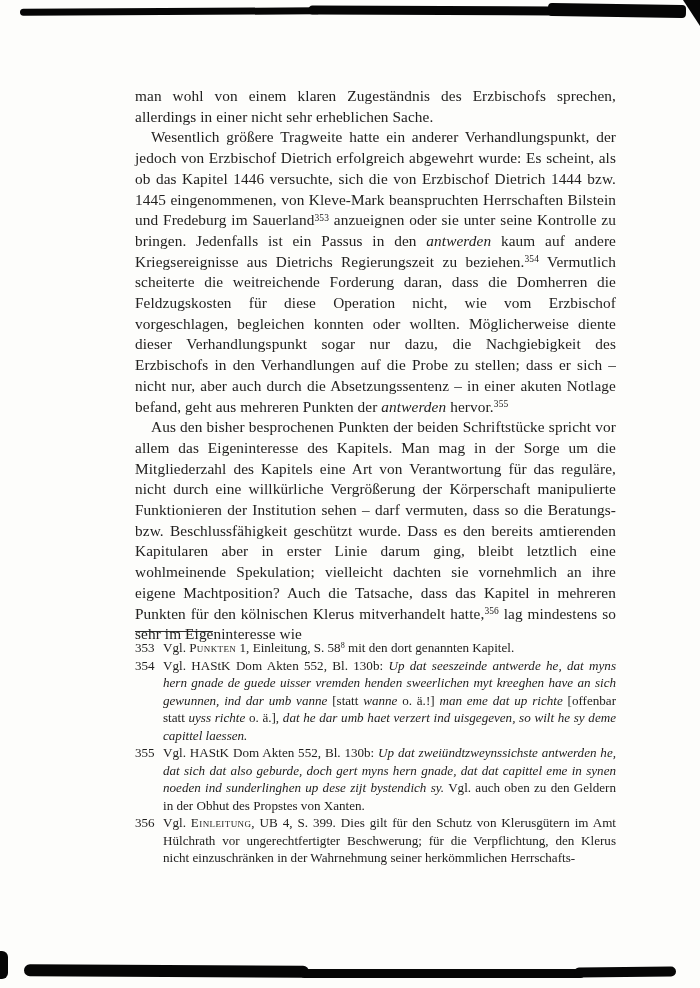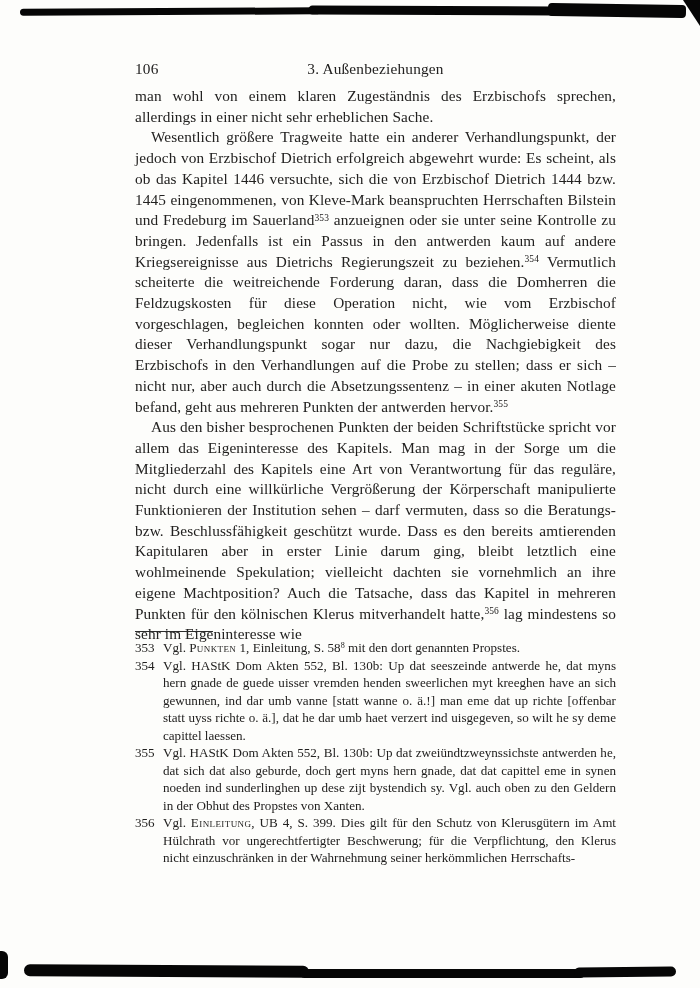--- a/index.html
+++ b/index.html
@@ -52,55 +52,51 @@
   .footnotes {
     position: absolute; top: 639px; left: 135px; width: 481px;
     font-size: 13.1px; line-height: 17.5px;
     text-align: justify;
   }
   .fn { display: flex; }
   .fn-num { flex: 0 0 28px; }
   .fn-text { flex: 1; }
 
   
-  .s-i   { }
+  .s-i   { font-style: italic; }
   .s-sc  { font-variant: small-caps; letter-spacing: 0.4px; }
   .s-sup { font-size: 0.62em; line-height: 0; position: relative; top: -0.45em; }
 </style>
 </head>
 <body>
 
 <div class="page">
 
   <div class="artifact a-top-1"></div>
   <div class="artifact a-top-2"></div>
   <div class="artifact a-top-3"></div>
   <div class="artifact a-top-corner"></div>
   <div class="artifact a-bot-1"></div>
   <div class="artifact a-bot-2"></div>
   <div class="artifact a-bot-3"></div>
   <div class="artifact a-left-nub"></div>
 
-  <header class="page-header">
-    <span class="page-num">106</span>
-    <span class="running-head">3. Außenbeziehungen</span>
-  </header>
 
   <main class="body-text">
     <p class="noindent"><span>man wohl von einem klaren Zugeständnis des Erzbischofs sprechen, allerdings in einer nicht sehr erheblichen Sache.</span></p>
     <p class="indent"><span>Wesentlich größere Tragweite hatte ein anderer Verhandlungspunkt, der jedoch von Erzbischof Dietrich erfolgreich abgewehrt wurde: Es scheint, als ob das Kapitel 1446 versuchte, sich die von Erzbischof Dietrich 1444 bzw. 1445 eingenommenen, von Kleve-Mark beanspruchten Herrschaften Bilstein und Fredeburg im Sauerland</span><span class="s-sup">353</span><span> anzueignen oder sie unter seine Kontrolle zu bringen. Jedenfalls ist ein Passus in den </span><span class="s-i">antwerden</span><span> kaum auf andere Kriegsereignisse aus Dietrichs Regierungszeit zu beziehen.</span><span class="s-sup">354</span><span> Vermutlich scheiterte die weitreichende Forderung daran, dass die Domherren die Feldzugskosten für diese Operation nicht, wie vom Erzbischof vorgeschlagen, begleichen konnten oder wollten. Möglicherweise diente dieser Verhandlungspunkt sogar nur dazu, die Nachgiebigkeit des Erzbischofs in den Verhandlungen auf die Probe zu stellen; dass er sich – nicht nur, aber auch durch die Absetzungssentenz – in einer akuten Notlage befand, geht aus mehreren Punkten der </span><span class="s-i">antwerden</span><span> hervor.</span><span class="s-sup">355</span></p>
     <p class="indent"><span>Aus den bisher besprochenen Punkten der beiden Schriftstücke spricht vor allem das Eigeninteresse des Kapitels. Man mag in der Sorge um die Mitgliederzahl des Kapitels eine Art von Verantwortung für das reguläre, nicht durch eine willkürliche Vergrößerung der Körperschaft manipulierte Funktionieren der Institution sehen – darf vermuten, dass so die Beratungs- bzw. Beschlussfähigkeit geschützt wurde. Dass es den bereits amtierenden Kapitularen aber in erster Linie darum ging, bleibt letztlich eine wohlmeinende Spekulation; vielleicht dachten sie vornehmlich an ihre eigene Machtposition? Auch die Tatsache, dass das Kapitel in mehreren Punkten für den kölnischen Klerus mitverhandelt hatte,</span><span class="s-sup">356</span><span> lag mindestens so sehr im Eigeninteresse wie</span></p>
   </main>
 
   <hr class="footnote-rule">
 
   <section class="footnotes">
     <div class="fn">
       <span class="fn-num">353</span>
-      <span class="fn-text"><span>Vgl. </span><span class="s-sc">Punkten</span><span> 1, Einleitung, S. 58</span><span class="s-sup">8</span><span> mit den dort genannten Propstes.</span></span>
+      <span class="fn-text"><span>Vgl. </span><span class="s-sc">Punkten</span><span> 1, Einleitung, S. 58</span><span class="s-sup">8</span><span> mit den dort genannten Kapitel.</span></span>
     </div>
     <div class="fn">
       <span class="fn-num">354</span>
       <span class="fn-text"><span>Vgl. HAStK Dom Akten 552, Bl. 130b: </span><span class="s-i">Up dat seeszeinde antwerde he, dat myns hern gnade de guede uisser vremden henden sweerlichen myt kreeghen have an sich gewunnen, ind dar umb vanne</span><span> [statt </span><span class="s-i">wanne</span><span> o. ä.!] </span><span class="s-i">man eme dat up richte</span><span> [offenbar statt </span><span class="s-i">uyss richte</span><span> o. ä.], </span><span class="s-i">dat he dar umb haet verzert ind uisgegeven, so wilt he sy deme capittel laessen.</span></span>
     </div>
     <div class="fn">
       <span class="fn-num">355</span>
       <span class="fn-text"><span>Vgl. HAStK Dom Akten 552, Bl. 130b: </span><span class="s-i">Up dat zweiündtzweynssichste antwerden he, dat sich dat also geburde, doch gert myns hern gnade, dat dat capittel eme in synen noeden ind sunderlinghen up dese zijt bystendich sy.</span><span> Vgl. auch oben zu den Geldern in der Obhut des Propstes von Xanten.</span></span>
     </div>
     <div class="fn">

